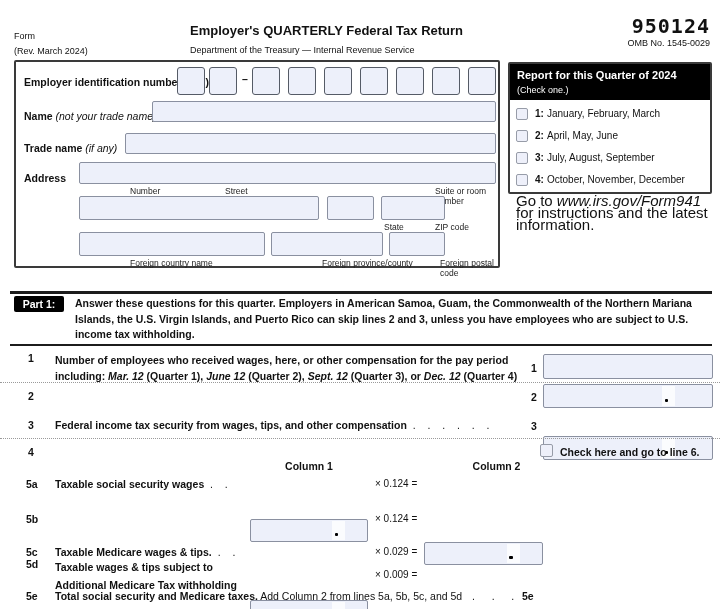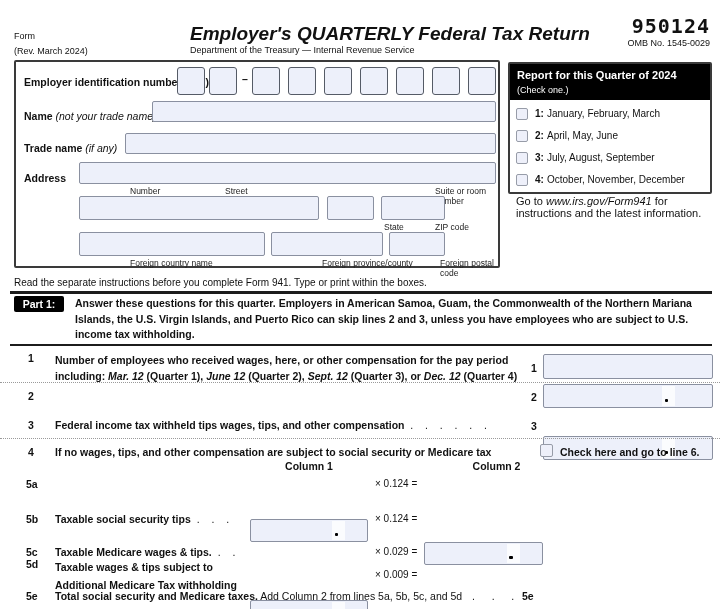--- a/index.html
+++ b/index.html
@@ -24,21 +24,21 @@
   .ocr{font-family:"DejaVu Sans Mono",monospace;font-weight:bold;letter-spacing:1px;}
   .outline{border:2px solid #3a3a3a;border-radius:2px;box-sizing:border-box;}
 </style>
 </head>
 <body>
 
 <div id="page">
 
   <span class="abs sm" style="left:14px;top:31px;">Form</span>
   <span class="abs sm" style="left:14px;top:46px;">(Rev. March 2024)</span>
-  <span class="abs b" style="left:190px;top:23px;font-size:19px;font-style:italic;">Employer's QUARTERLY Federal Tax Return</span>
+  <span class="abs b" style="left:190px;top:23px;font-size:13px;">Employer's QUARTERLY Federal Tax Return</span>
   <span class="abs sm" style="left:190px;top:45px;">Department of the Treasury — Internal Revenue Service</span>
   <span class="abs ocr" style="right:10px;top:14px;font-size:20px;">950124</span>
   <span class="abs sm" style="right:10px;top:38px;">OMB No. 1545-0029</span>
 
   <div class="abs outline" style="left:14px;top:60px;width:486px;height:208px;">
 
     <span class="abs b" style="left:8px;top:14px;"><span>Employer identification number </span><span>(EIN)</span></span>
     <div class="abs einbox" style="left:161px;top:5px;width:28px;height:28px;"></div>
     <div class="abs einbox" style="left:193px;top:5px;width:28px;height:28px;"></div>
     <span class="abs b" style="left:226px;top:11px;">–</span>
@@ -97,26 +97,25 @@
       <span class="checkbox abs" style="left:0;top:0;width:12px;height:12px;"></span>
       <span class="abs b" style="left:19px;top:0;font-size:10px;">3:</span>
       <span class="abs" style="left:31px;top:0;font-size:10px;white-space:nowrap;">July, August, September</span>
     </div>
     <div class="abs" style="left:6px;top:110px;height:15px;">
       <span class="checkbox abs" style="left:0;top:0;width:12px;height:12px;"></span>
       <span class="abs b" style="left:19px;top:0;font-size:10px;">4:</span>
       <span class="abs" style="left:31px;top:0;font-size:10px;white-space:nowrap;">October, November, December</span>
     </div>
 
-    <div class="abs" style="left:6px;top:131px;width:192px;font-size:11px;line-height:12px;">
+    <div class="abs" style="left:6px;top:131px;width:192px;font-size:15px;line-height:12px;">
       <span>Go to </span><span class="i">www.irs.gov/Form941</span><span> for instructions and the latest information.</span>
     </div>
   </div>
 
-  <span class="abs" style="left:14px;top:277px;font-size:10px;">Read the separate instructions before you complete Form 941. Type or print within the boxes.</span>
 
   <div class="abs rule" style="left:10px;top:291px;width:702px;height:2.5px;"></div>
 
   <div class="abs blackbar b" style="left:14px;top:296px;width:50px;height:16px;font-size:10.5px;text-align:center;line-height:16px;border-radius:2px;">Part 1:</div>
   <div class="abs b" style="left:75px;top:296px;width:637px;line-height:15.5px;">Answer these questions for this quarter. Employers in American Samoa, Guam, the Commonwealth of the Northern Mariana Islands, the U.S. Virgin Islands, and Puerto Rico can skip lines 2 and 3, unless you have employees who are subject to U.S. income tax withholding.</div>
 
   <div class="abs rule" style="left:10px;top:344px;width:702px;height:2px;"></div>
 
   <span class="abs b" style="left:28px;top:352px;">1</span>
   <div class="abs b" style="left:55px;top:352px;width:480px;line-height:16px;">
@@ -130,53 +129,52 @@
 
   <span class="abs b" style="left:28px;top:390px;">2</span>
   <span class="abs b" style="left:531px;top:391px;">2</span>
   <div class="abs field money" style="left:543px;top:384px;width:170px;height:24px;">
     <span class="strip"></span>
     <span class="dpt"></span>
   </div>
 
   <span class="abs b" style="left:28px;top:419px;">3</span>
   <div class="abs nowrap" style="left:55px;top:419px;width:472px;">
-    <span class="b">Federal income tax withheld tips wages, tips, and other compensation</span>&nbsp;&nbsp;<span class="leader">.  .  .  .  .  .</span>
+    <span class="b">Federal income tax security from wages, tips, and other compensation</span>&nbsp;&nbsp;<span class="leader">.  .  .  .  .  .</span>
   </div>
   <span class="abs b" style="left:531px;top:420px;">3</span>
   <div class="abs field money" style="left:543px;top:412px;width:170px;height:24px;">
     <span class="strip"></span>
     <span class="dpt"></span>
   </div>
 
   <div class="abs dotsep" style="left:0;top:438px;width:720px;height:0;"></div>
 
   <span class="abs b" style="left:28px;top:446px;">4</span>
-  <span class="abs b" style="left:55px;top:446px;width:470px;">If no wages, tips, and other compensation are subject to social security or Medicare tax</span>
   <span class="checkbox abs" style="left:540px;top:444px;width:13px;height:13px;"></span>
   <span class="abs b" style="left:560px;top:446px;white-space:nowrap;">Check here and go to line 6.</span>
 
   <span class="abs b" style="left:250px;top:460px;width:118px;text-align:center;">Column 1</span>
   <span class="abs b" style="left:424px;top:460px;width:145px;text-align:center;">Column 2</span>
 
   <span class="abs b" style="left:26px;top:478px;">5a</span>
+  <div class="abs nowrap" style="left:55px;top:478px;width:193px;">
+    <span class="b">Taxable social security wages</span>&nbsp;&nbsp;<span class="leader">.  .</span>
+  </div>
   <div class="abs field money" style="left:250px;top:471px;width:118px;height:23px;">
     <span class="strip"></span>
       <span class="dpt"></span>
   </div>
   <span class="abs" style="left:375px;top:478px;font-size:10px;">× 0.124 =</span>
   <div class="abs field money" style="left:424px;top:471px;width:119px;height:23px;">
     <span class="strip"></span>
       <span class="dpt"></span>
   </div>
 
   <span class="abs b" style="left:26px;top:513px;text-align:center;">5b</span>
-  <div class="abs nowrap" style="left:55px;top:513px;width:193px;">
-    <span class="b">Taxable social security tips</span>&nbsp;&nbsp;<span class="leader">.  .  .</span>
-  </div>
   <div class="abs field money" style="left:250px;top:506px;width:118px;height:23px;">
     <span class="strip"></span>
   </div>
   <span class="abs" style="left:375px;top:513px;font-size:10px;">× 0.124 =</span>
 
   <span class="abs b" style="left:26px;top:546px;">5c</span>
   <div class="abs nowrap" style="left:55px;top:546px;width:193px;">
     <span class="b">Taxable Medicare wages &amp; tips.</span>&nbsp;&nbsp;<span class="leader">.  .</span>
   </div>
 

